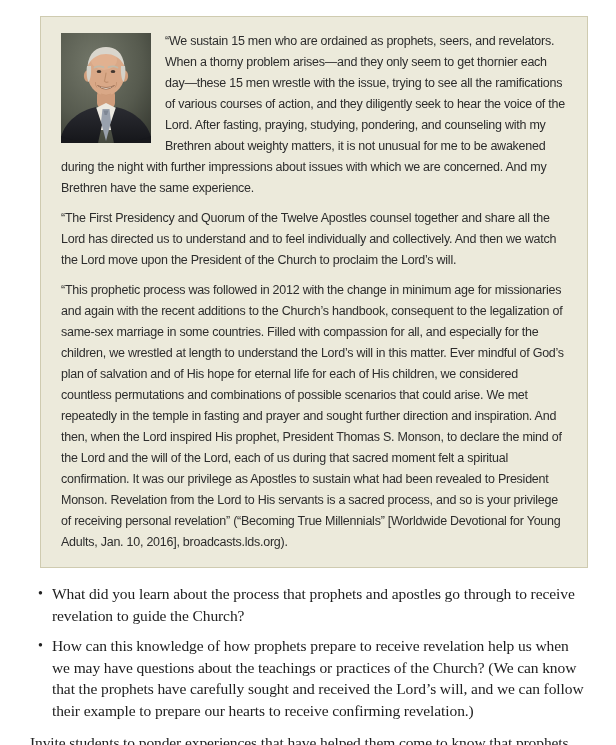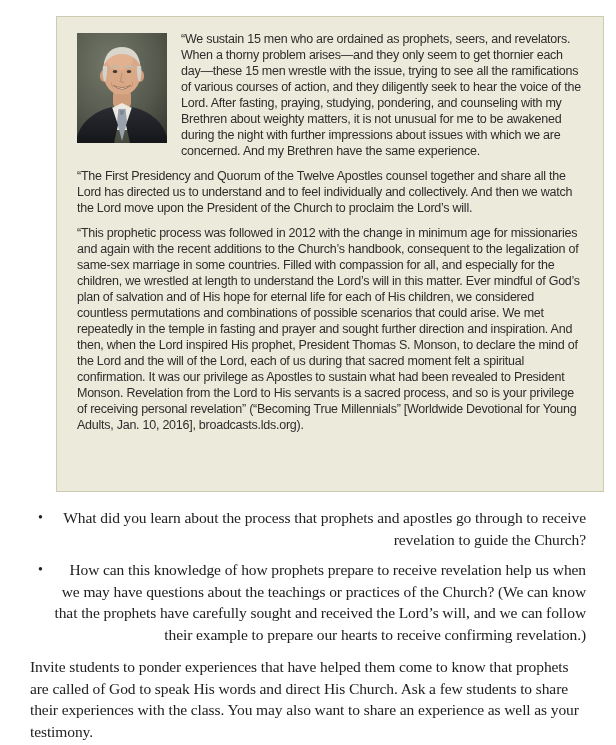--- a/index.html
+++ b/index.html
@@ -12,29 +12,29 @@
   }
   .page {
     position: relative;
     width: 616px;
     min-height: 745px;
     background: #ffffff;
     padding-top: 16px;
   }
   
   .quote-box {
-    margin-left: 56px;
+    margin-left: 40px;
     width: 548px;
     min-height: 476px;
     background: #ECEADB;
     border: 1px solid #CFCBB0;
     padding: 14px 18px 14px 20px;
     font-family: "Liberation Sans", sans-serif;
     font-size: 12.5px;
-    line-height: 16px;
+    line-height: 21px;
     letter-spacing: -0.25px;
     color: #2d2d2d;
   }
   .quote-box p + p { margin-top: 9px; }
   .portrait {
     float: left;
     width: 90px;
     height: 110px;
     margin: 2px 14px 1px 0;
     display: block;
@@ -50,21 +50,21 @@
   }
   .questions li {
     display: flex;
     margin-bottom: 9px;
   }
   .questions .bullet {
     flex: 0 0 22px;
     padding-left: 8px;
     font-size: 14px;
   }
-  .questions .q-text { flex: 1; text-align: right; }
+  .questions .q-text { flex: 1; }
   
   .closing {
     margin: 11px 30px 0 30px;
     font-size: 15.5px;
     line-height: 21.5px;
     letter-spacing: -0.1px;
   }
 </style>
 </head>
 <body>

